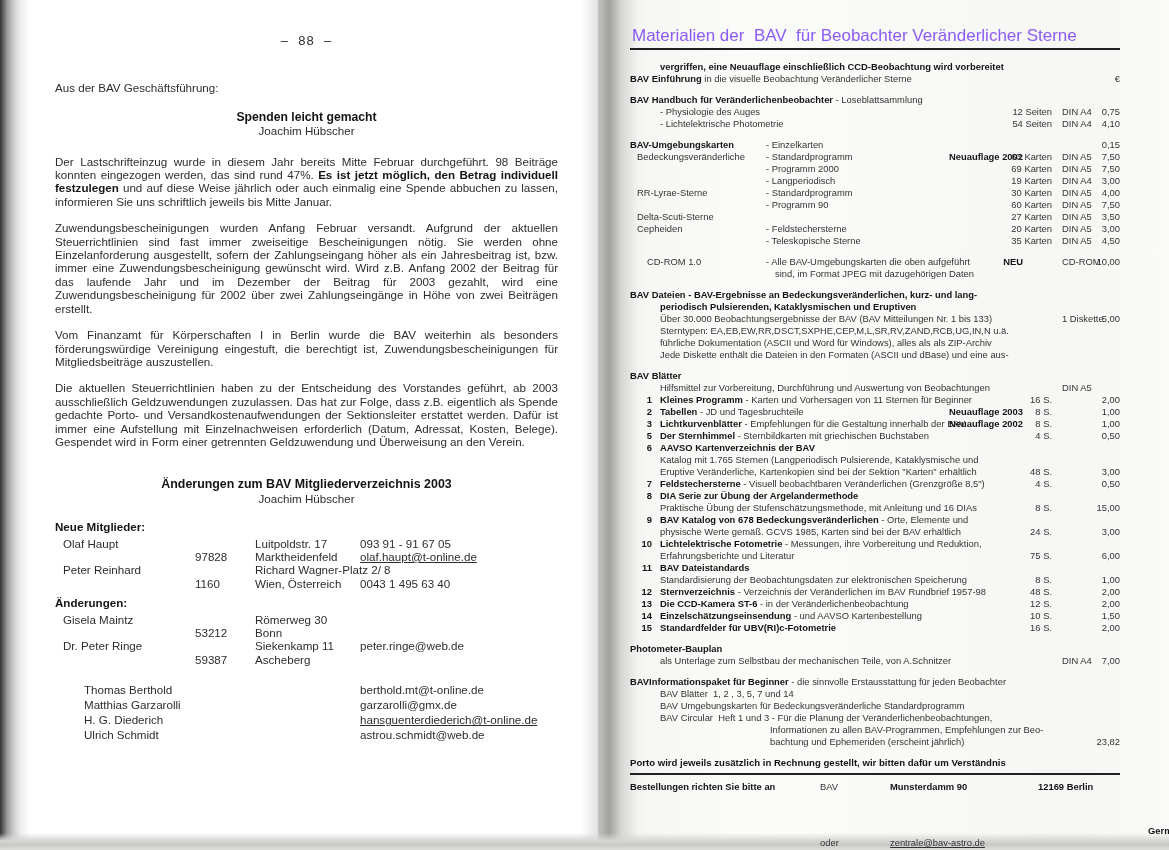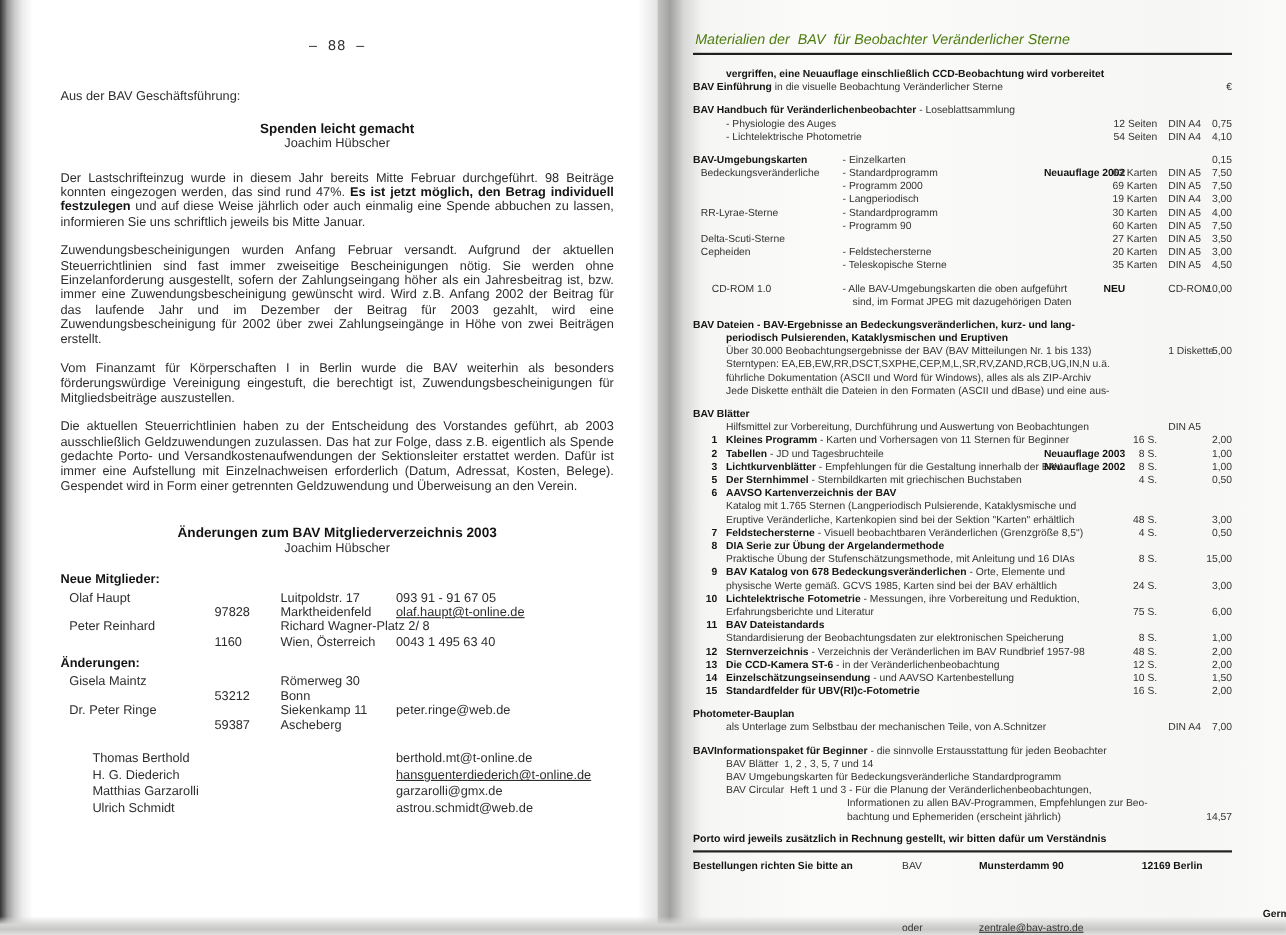--- a/index.html
+++ b/index.html
@@ -41,21 +41,21 @@
   .m-plz{width:60px;flex:none;}
   .m-street{width:105px;flex:none;}
   .m-contact{flex:1;}
   #contacts{margin-top:16px;line-height:15px;}
   .c-row{display:flex;white-space:pre;}
   .c-name{width:305px;flex:none;padding-left:29px;box-sizing:border-box;}
   .c-contact{flex:1;}
 
   
   .pr{position:absolute;left:630px;top:30px;width:490px;font-size:9.4px;line-height:12px;color:#333;}
-  .rtitle{font-size:13px;color:#4d7c0f;white-space:pre;margin:0 0 6px 2px;font-style:italic;}
+  .rtitle{font-size:17px;color:#8b5cf6;white-space:pre;margin:0 0 6px 2px;}
   .rule1{height:2px;background:#1f1f1f;margin-bottom:11px;}
   .rp-section{margin-bottom:9px;}
   .rp-row{position:relative;display:flex;white-space:pre;}
   .rp-row.ind1{padding-left:30px;}
   .rp-row.ind2{padding-left:140px;}
   .rp-num{width:22px;flex:none;text-align:right;margin-right:8px;font-weight:bold;color:#141414;}
   .rp-label{width:136px;flex:none;box-sizing:border-box;}
   .rp-label.sub{padding-left:7px;}
   .rp-label.lpad{padding-left:17px;}
   .rp-main{flex:1 1 auto;min-width:0;}
@@ -109,22 +109,22 @@
     </div>
   <div class="group-label b gl2">Änderungen:</div>
   <div id="chg">
       <div class="m-row"><span class="m-name">Gisela Maintz</span><span class="m-plz"></span><span class="m-street">Römerweg 30</span><span class="m-contact"></span></div>
       <div class="m-row"><span class="m-name"></span><span class="m-plz">53212</span><span class="m-street">Bonn</span><span class="m-contact"></span></div>
       <div class="m-row"><span class="m-name">Dr. Peter Ringe</span><span class="m-plz"></span><span class="m-street">Siekenkamp 11</span><span class="m-contact">peter.ringe@web.de</span></div>
       <div class="m-row"><span class="m-name"></span><span class="m-plz">59387</span><span class="m-street">Ascheberg</span><span class="m-contact"></span></div>
     </div>
   <div id="contacts">
       <div class="c-row"><span class="c-name">Thomas Berthold</span><span class="c-contact">berthold.mt@t-online.de</span></div>
+      <div class="c-row"><span class="c-name">Matthias Garzarolli</span><span class="c-contact">garzarolli@gmx.de</span></div>
       <div class="c-row"><span class="c-name">H. G. Diederich</span><span class="c-contact u">hansguenterdiederich@t-online.de</span></div>
-      <div class="c-row"><span class="c-name">Matthias Garzarolli</span><span class="c-contact">garzarolli@gmx.de</span></div>
       <div class="c-row"><span class="c-name">Ulrich Schmidt</span><span class="c-contact">astrou.schmidt@web.de</span></div>
     </div>
 </div>
 
 <div class="pr">
   <div class="rtitle">Materialien der  BAV  für Beobachter Veränderlicher Sterne</div>
   <div class="rule1"></div>
   <div id="mats">
       <div class="rp-section">
         <div class="rp-row ind1"><span class="rp-main"><span class="b">vergriffen, eine Neuauflage einschließlich CCD-Beobachtung wird vorbereitet</span></span></div>
@@ -185,21 +185,21 @@
       <div class="rp-section">
         <div class="rp-row"><span class="rp-main"><span class="b">Photometer-Bauplan</span></span></div>
         <div class="rp-row ind1"><span class="rp-main">als Unterlage zum Selbstbau der mechanischen Teile, von A.Schnitzer</span><span class="rp-count"></span><span class="rp-format">DIN A4</span><span class="rp-price">7,00</span></div>
       </div>
       <div class="rp-section">
         <div class="rp-row"><span class="rp-main"><span class="b">BAVInformationspaket für Beginner</span> - die sinnvolle Erstausstattung für jeden Beobachter</span></div>
         <div class="rp-row ind1"><span class="rp-main">BAV Blätter  1, 2 , 3, 5, 7 und 14</span></div>
         <div class="rp-row ind1"><span class="rp-main">BAV Umgebungskarten für Bedeckungsveränderliche Standardprogramm</span></div>
         <div class="rp-row ind1"><span class="rp-main">BAV Circular  Heft 1 und 3 - Für die Planung der Veränderlichenbeobachtungen,</span></div>
         <div class="rp-row ind2"><span class="rp-main">Informationen zu allen BAV-Programmen, Empfehlungen zur Beo-</span></div>
-        <div class="rp-row ind2"><span class="rp-main">bachtung und Ephemeriden (erscheint jährlich)</span><span class="rp-count"></span><span class="rp-format"></span><span class="rp-price">14,57</span></div>
+        <div class="rp-row ind2"><span class="rp-main">bachtung und Ephemeriden (erscheint jährlich)</span><span class="rp-count"></span><span class="rp-format"></span><span class="rp-price">23,82</span></div>
       </div>
     </div>
   <div class="porto b">Porto wird jeweils zusätzlich in Rechnung gestellt, wir bitten dafür um Verständnis</div>
   <div class="rule2"></div>
   <div class="orders">
     <div class="frow">
       <span class="f-label b">Bestellungen richten Sie bitte an</span>
       <span class="f-org">BAV</span>
       <span class="f-addr b">Munsterdamm 90</span>
       <span class="f-city b">12169 Berlin</span>

